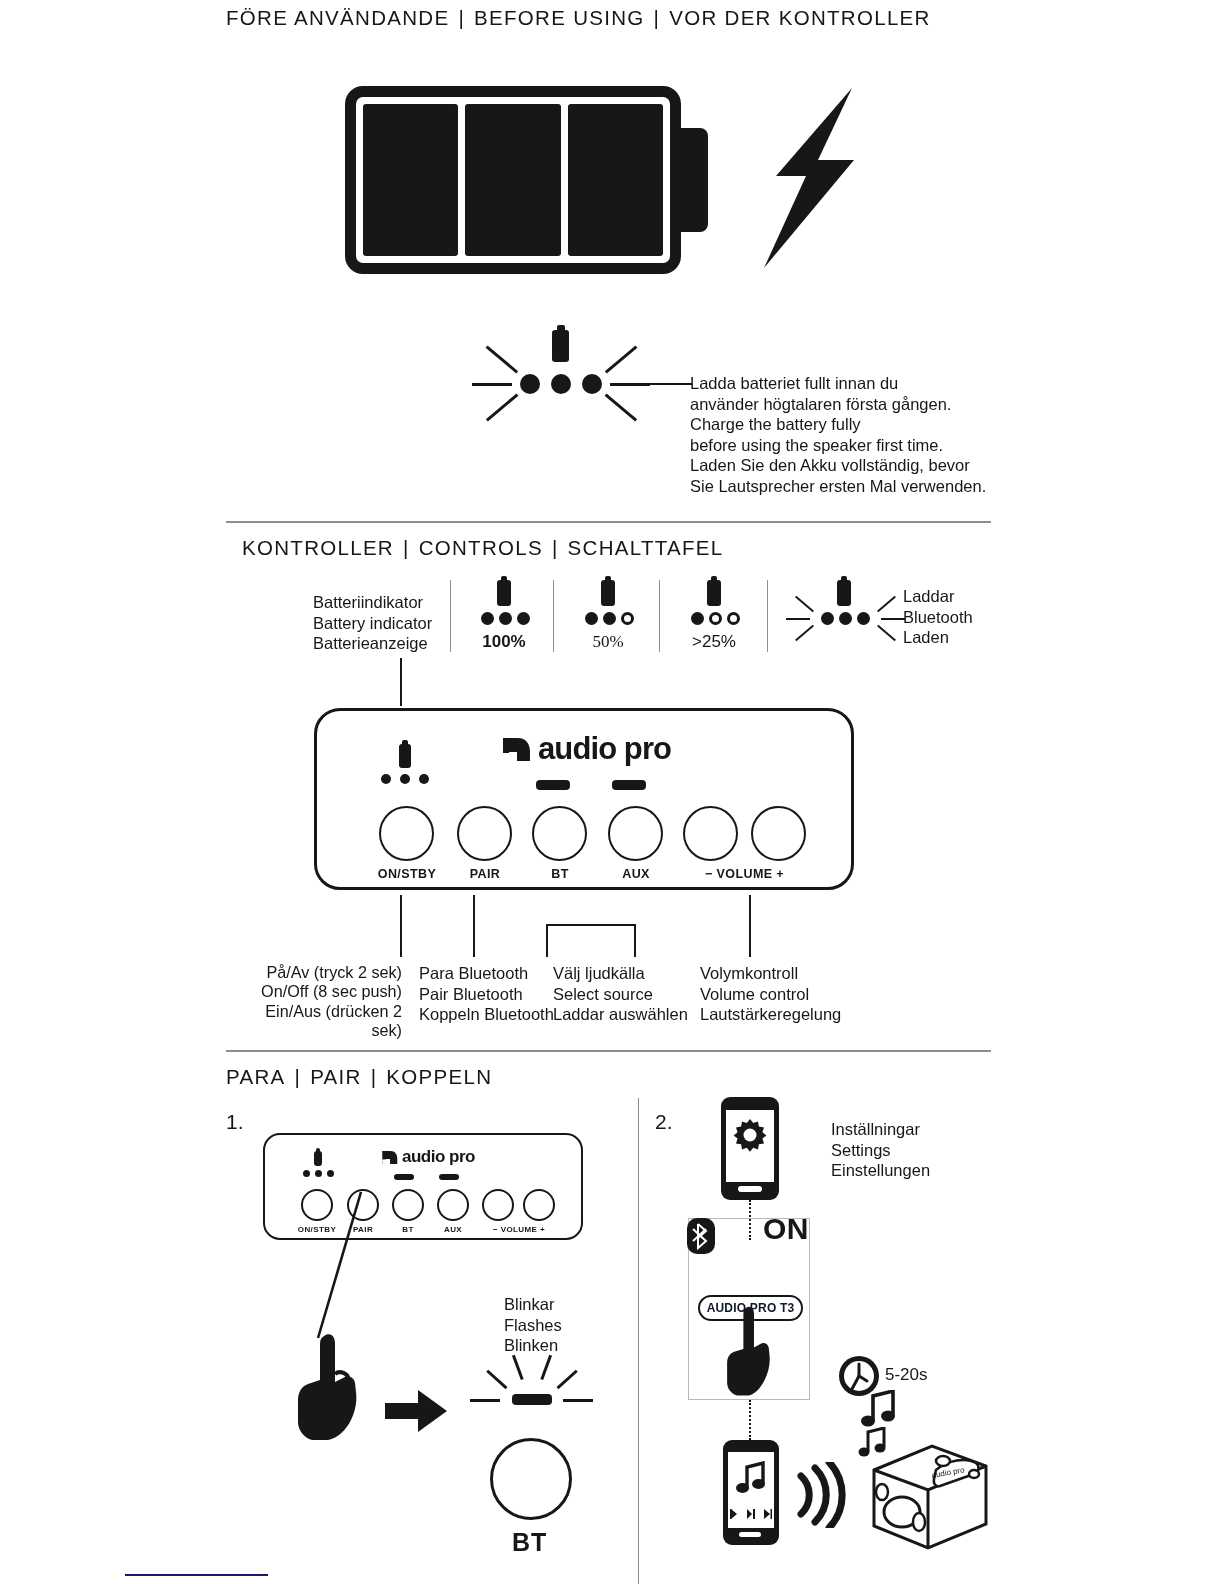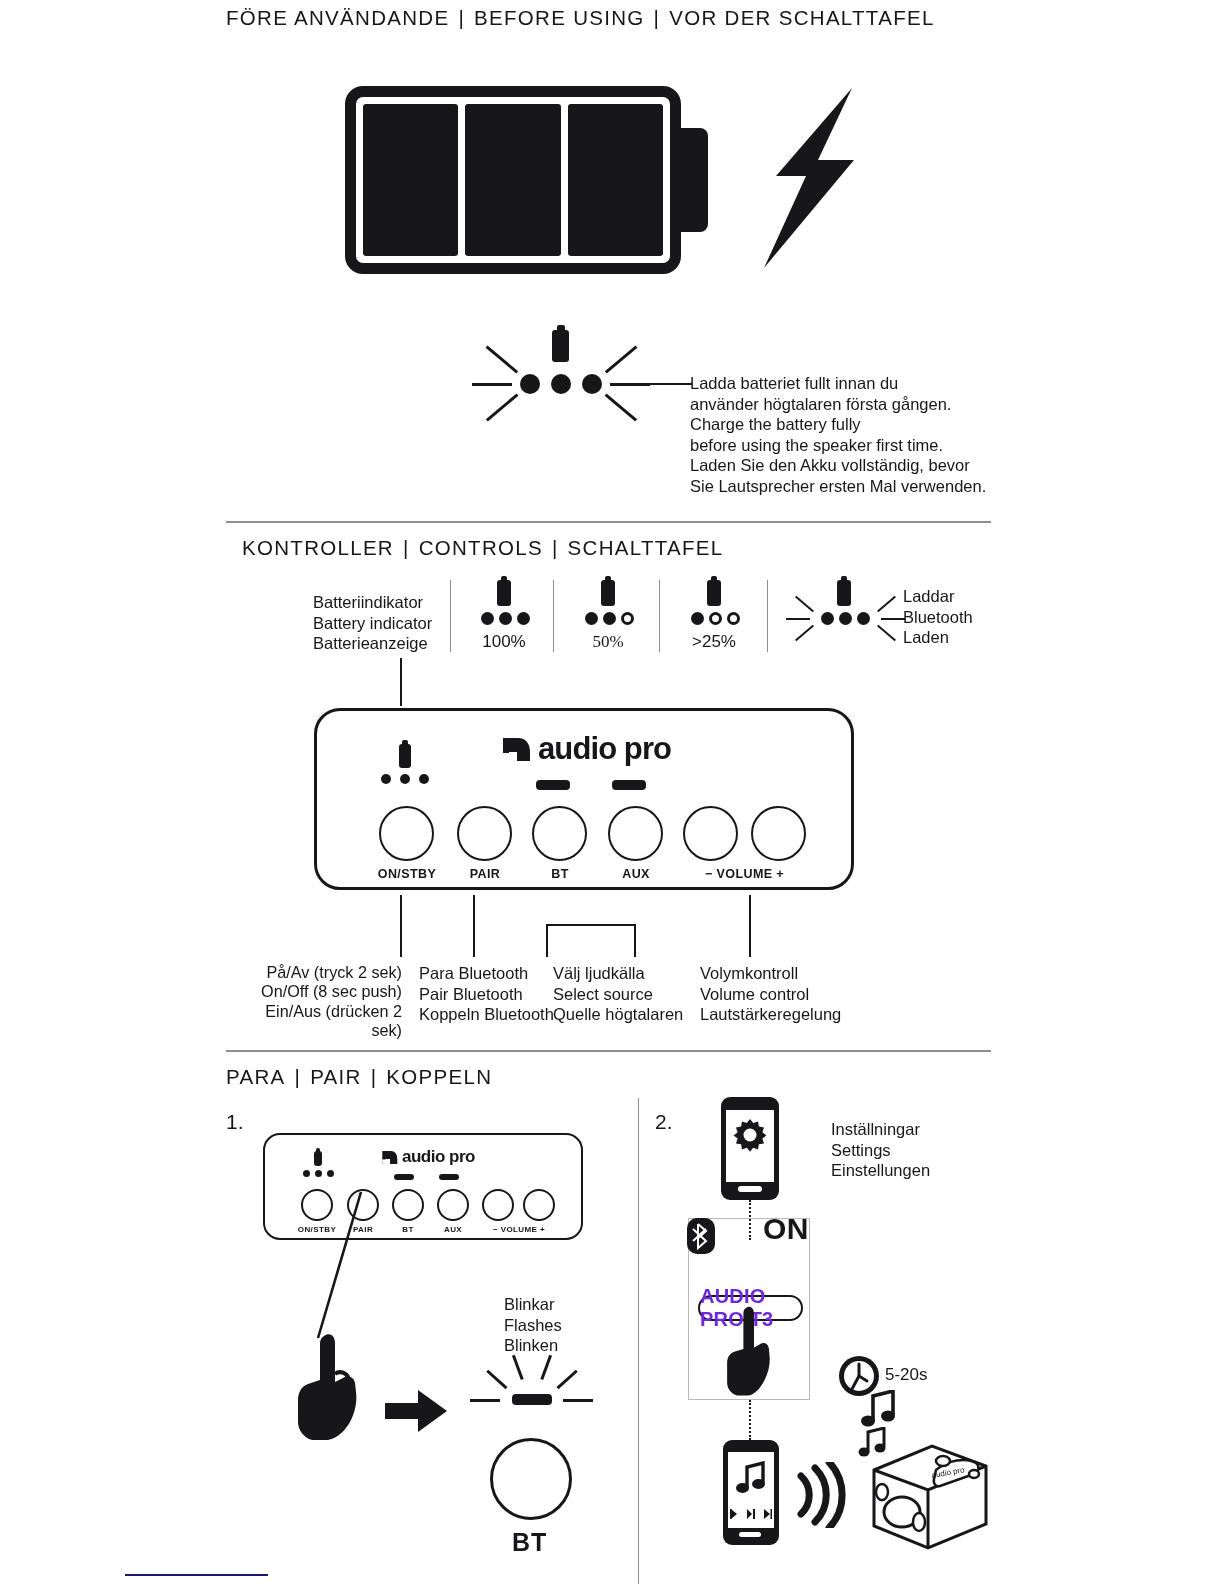--- a/index.html
+++ b/index.html
@@ -54,34 +54,34 @@
   .logo-wrap{position:absolute;display:flex;align-items:center;gap:7px;}
   .logo-text{font-size:31px;font-weight:bold;letter-spacing:-.9px;color:#17171a;font-family:"Liberation Sans",sans-serif;}
 
   .stepnum{position:absolute;font-size:21px;color:#17171a;}
   .on-text{position:absolute;font-size:30px;font-weight:bold;letter-spacing:.5px;color:#17171a;}
   .bt-big{position:absolute;font-size:25px;font-weight:bold;letter-spacing:1px;color:#17171a;}
   .dev-pill{
     position:absolute;border:2.6px solid #17171a;border-radius:13px;background:#fff;
     display:flex;align-items:center;justify-content:center;box-sizing:border-box;
   }
-  .dev-pill span{font-size:20px;font-weight:bold;letter-spacing:.2px;color:#6d28d9;}
+  .dev-pill span{font-size:12px;font-weight:bold;letter-spacing:.2px;color:#0f172a;}
   .dashbox{position:absolute;border:1.3px solid #b9b9bd;box-sizing:border-box;}
   .dotline{position:absolute;border-left:2.6px dotted #17171a;}
   .timetxt{position:absolute;font-size:17px;color:#17171a;}
   .bluemark{position:absolute;background:#16186e;height:2.4px;}
   .phone{position:absolute;background:#17171a;border-radius:9px;}
   .phone-screen{position:absolute;background:#fff;}
   .phone-home{position:absolute;background:#fff;border-radius:3px;}
 </style>
 </head>
 <body>
 
 <div class="abs sec-title" style="left:226px;top:6px;">
-  <span>FÖRE ANVÄNDANDE</span><span class="bar">|</span><span>BEFORE USING</span><span class="bar">|</span><span>VOR DER SCHALTTAFEL</span>
+  <span>FÖRE ANVÄNDANDE</span><span class="bar">|</span><span>BEFORE USING</span><span class="bar">|</span><span>VOR DER KONTROLLER</span>
 </div>
 
 <div class="abs" style="left:345px;top:86px;width:336px;height:188px;">
   <div class="bigbat-body">
     <div class="bigbat-seg"></div>
     <div class="bigbat-seg"></div>
     <div class="bigbat-seg"></div>
   </div>
 </div>
 <div class="abs bigbat-cap" style="left:677px;top:128px;width:31px;height:104px;"></div>
@@ -129,21 +129,21 @@
 <div class="abs vsep" style="left:659px;top:580px;height:72px;"></div>
 <div class="abs vsep" style="left:767px;top:580px;height:72px;"></div>
 
 <div class="abs" style="left:470px;top:580px;width:68px;height:44px;">
   <div class="minibat" style="left:27px;top:0px;width:14px;height:26px;"></div>
   <div class="minibat-nub" style="left:31px;top:-4px;width:6px;height:5px;"></div>
   <div class="dot" style="left:11px;top:32px;width:13px;height:13px;"></div>
   <div class="dot" style="left:29px;top:32px;width:13px;height:13px;"></div>
   <div class="dot" style="left:47px;top:32px;width:13px;height:13px;"></div>
 </div>
-<div class="abs pct" style="left:470px;top:632px;width:68px;">100%</div>
+<div class="abs pct" style="left:470px;top:632px;width:68px;font-weight:bold;">100%</div>
 
 <div class="abs" style="left:574px;top:580px;width:68px;height:44px;">
   <div class="minibat" style="left:27px;top:0px;width:14px;height:26px;"></div>
   <div class="minibat-nub" style="left:31px;top:-4px;width:6px;height:5px;"></div>
   <div class="dot" style="left:11px;top:32px;width:13px;height:13px;"></div>
   <div class="dot" style="left:29px;top:32px;width:13px;height:13px;"></div>
   <div class="dot hollow" style="left:47px;top:32px;width:13px;height:13px;"></div>
 </div>
 <div class="abs pct" style="left:574px;top:632px;width:68px;font-family:Liberation Serif, serif;">50%</div>
 
@@ -218,21 +218,21 @@
 <div class="abs vline" style="left:749px;top:895px;height:62px;"></div>
 
 <div class="abs txtblock-r" style="left:250px;top:963px;width:152px;">På/Av (tryck 2 sek)
 On/Off (8 sec push)
 Ein/Aus (drücken 2 sek)</div>
 <div class="abs txtblock" style="left:419px;top:963px;width:145px;">Para Bluetooth
 Pair Bluetooth
 Koppeln Bluetooth</div>
 <div class="abs txtblock" style="left:553px;top:963px;width:150px;">Välj ljudkälla
 Select source
-Quelle högtalaren</div>
+Laddar auswählen</div>
 <div class="abs txtblock" style="left:700px;top:963px;width:160px;">Volymkontroll
 Volume control
 Lautstärkeregelung</div>
 
 <div class="abs rule" style="left:226px;top:1050px;width:765px;"></div>
 
 <div class="abs sec-title" style="left:226px;top:1065px;">
   <span>PARA</span><span class="bar">|</span><span>PAIR</span><span class="bar">|</span><span>KOPPELN</span>
 </div>
 

